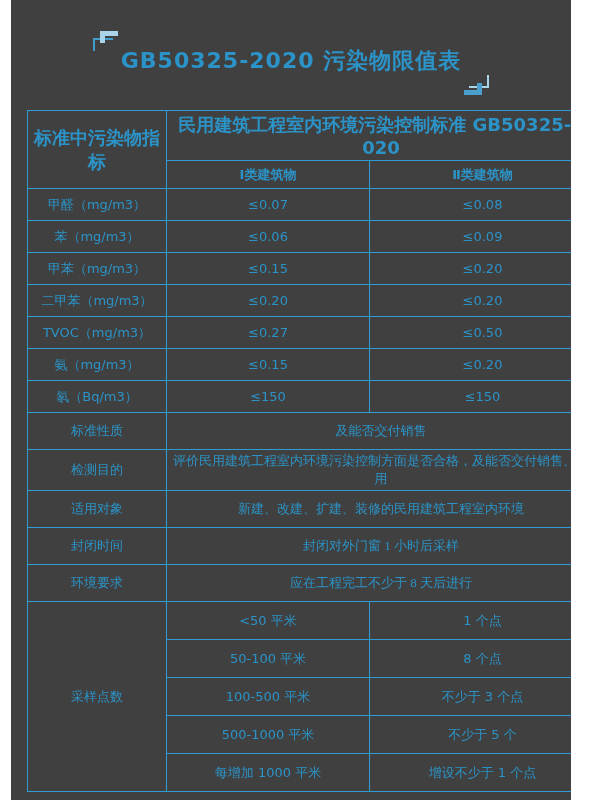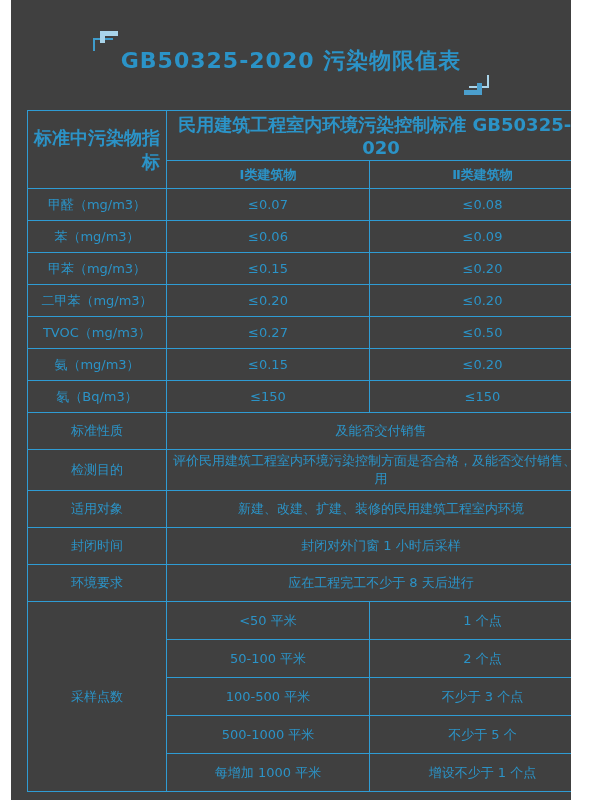--- a/index.html
+++ b/index.html
@@ -89,23 +89,23 @@
     vertical-align: middle;
     word-break: break-all;
   }
   .col-1 { width: 139px; }
   .col-2 { width: 203px; }
   .col-3 { width: 226px; }
 
   .r-head1 td { height: 32px; font-weight: 700; font-size: 18px; }
   .r-head2 td { height: 28px; font-weight: 700; }
   .r-poll  td { height: 32px; }
-  .r-info  td { height: 37px; }
+  .r-info  td { height: 37px; font-family: Liberation Serif, serif; }
   .r-samp  td { height: 38px; }
-  .indicator-cell { font-weight: 600; text-align: right; }
+  .indicator-cell { font-weight: 600; }
 </style>
 </head>
 <body>
 
 <div class="page">
 
   <div class="title-wrap">
     <div class="page-title">
       <span class="deco-tl"></span>
       <span>GB50325-2020 污染物限值表</span>
@@ -186,21 +186,21 @@
         <td colspan="2">应在工程完工不少于 8 天后进行</td>
       </tr>
 
       <tr class="r-samp">
         <td rowspan="5">采样点数</td>
         <td>&lt;50 平米</td>
         <td>1 个点</td>
       </tr>
       <tr class="r-samp">
         <td>50-100 平米</td>
-        <td>2 个点</td>
+        <td>8 个点</td>
       </tr>
       <tr class="r-samp">
         <td>100-500 平米</td>
         <td>不少于 3 个点</td>
       </tr>
       <tr class="r-samp">
         <td>500-1000 平米</td>
         <td>不少于 5 个</td>
       </tr>
       <tr class="r-samp">

